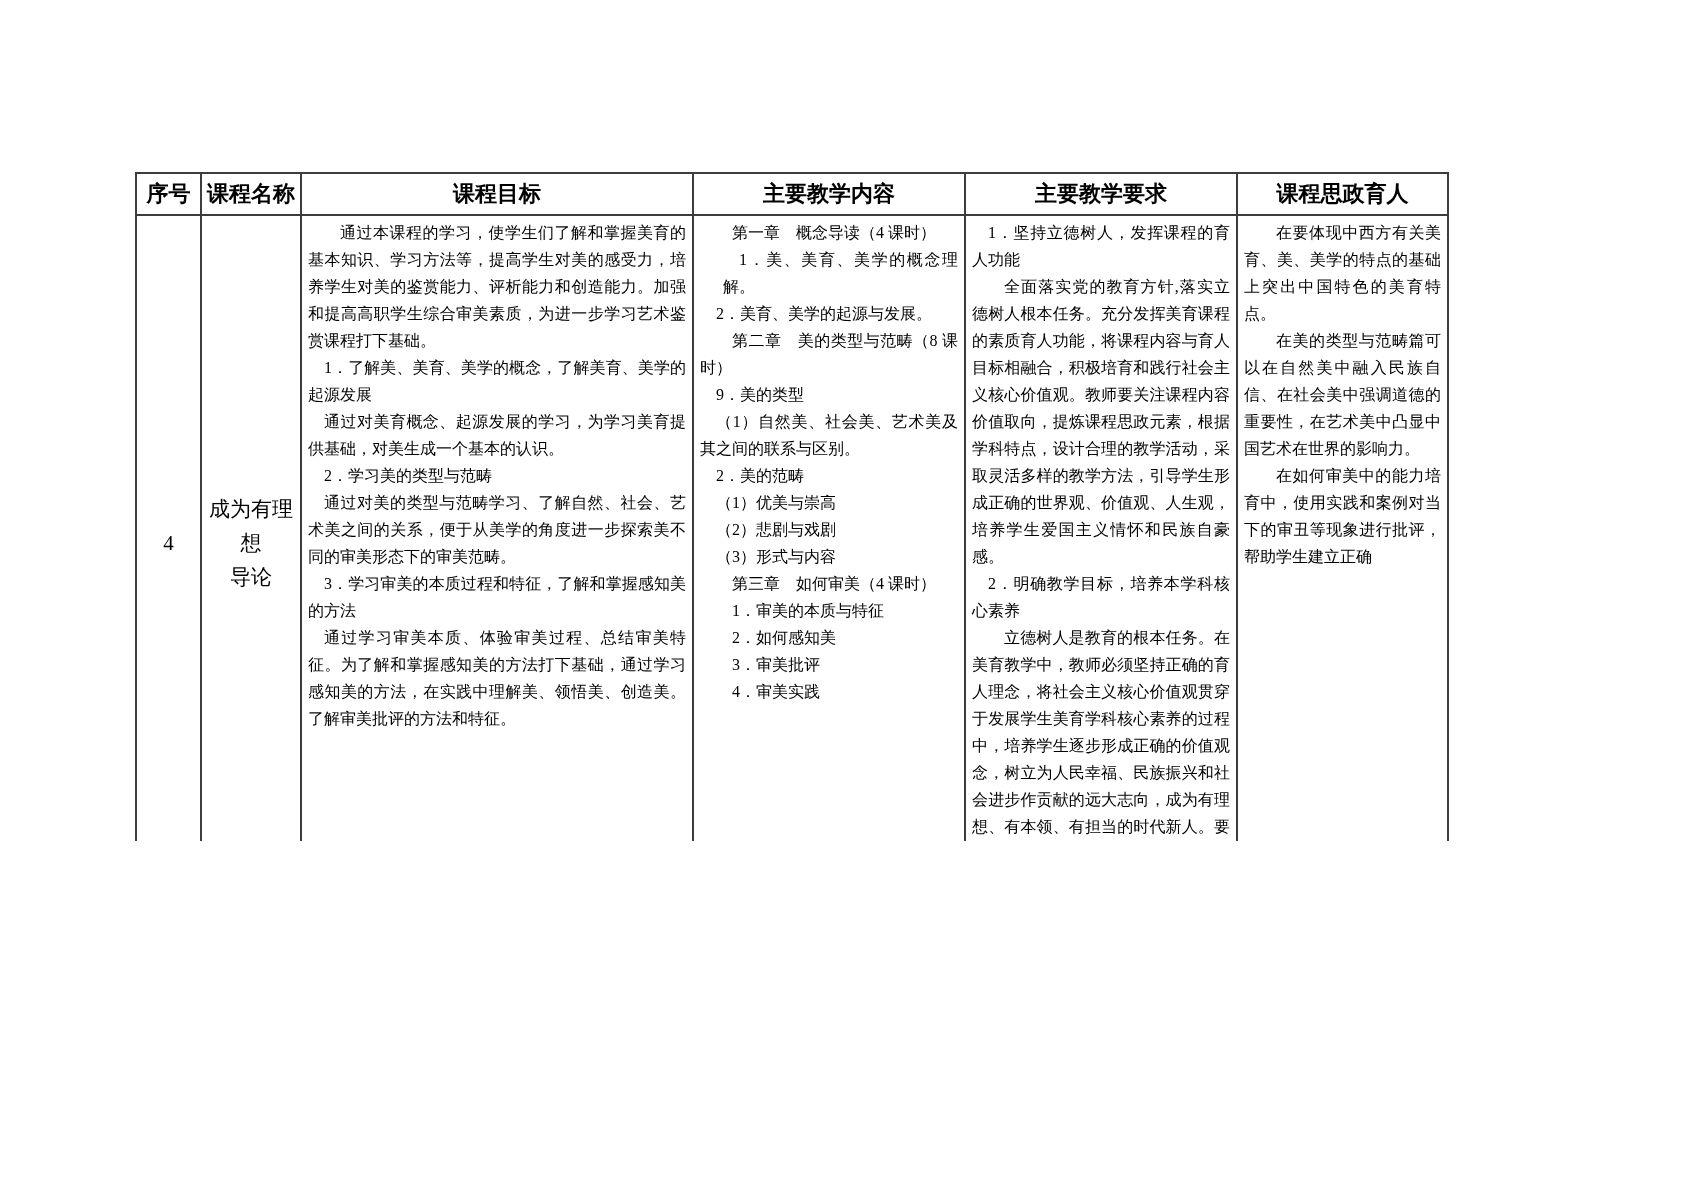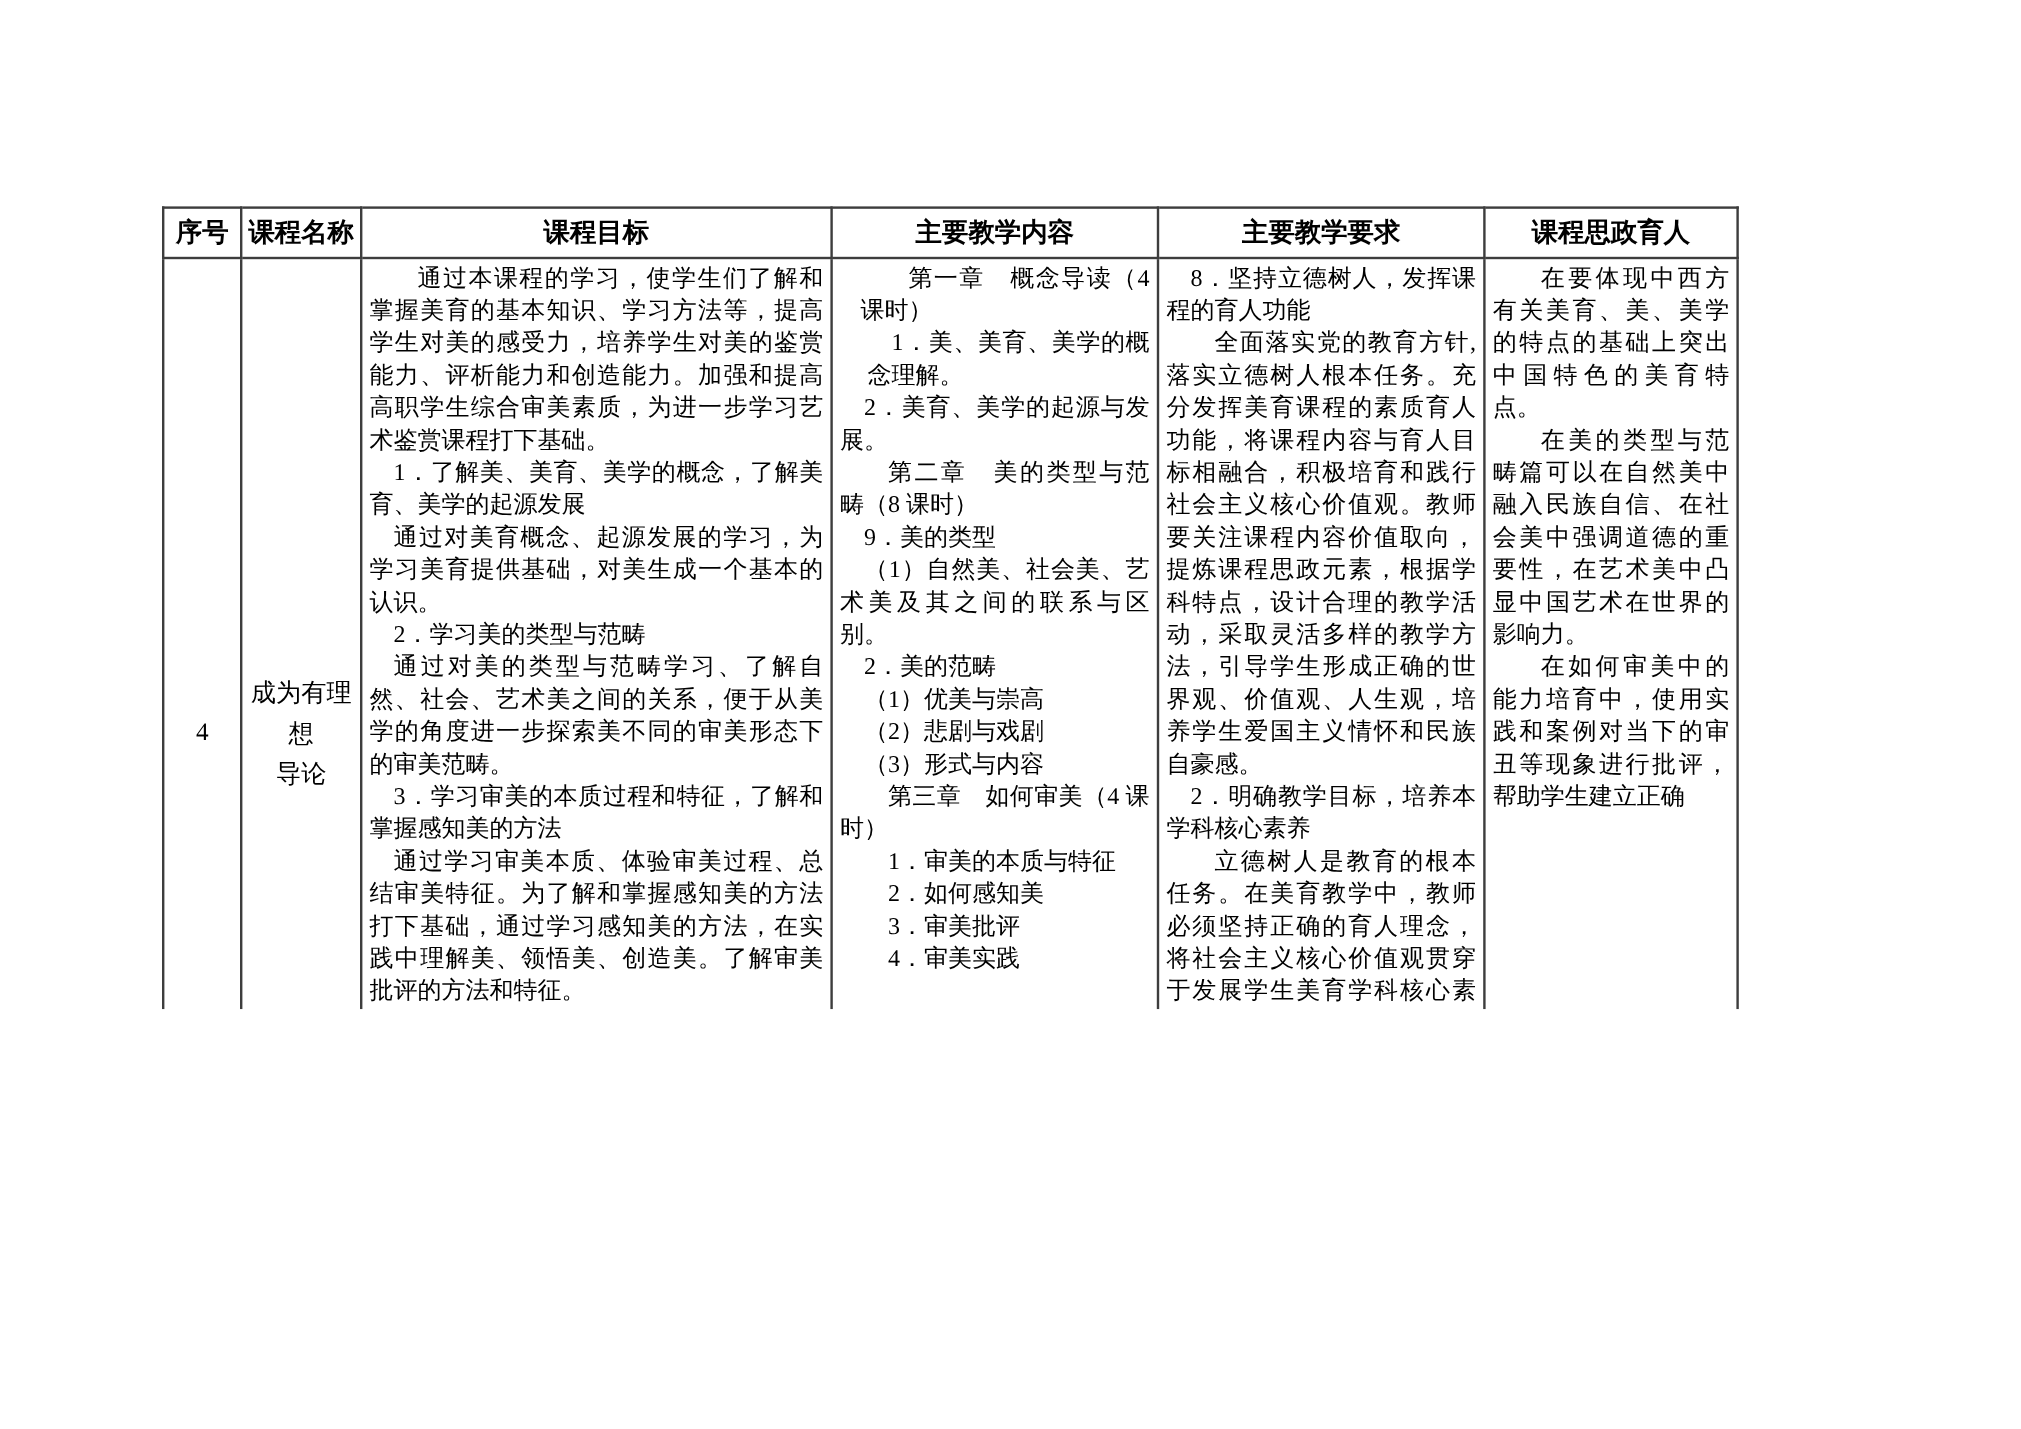--- a/index.html
+++ b/index.html
@@ -22,21 +22,21 @@
     border:2px solid #3d3d3d;
     font-size:22px; font-weight:700;
     padding:5px 2px;
     text-align:center;
     font-family:"Liberation Serif","DejaVu Serif",serif;
   }
   .course-table td {
     border:2px solid #3d3d3d;
     vertical-align:top;
     padding:3px 6px 8px 6px;
-    font-size:20px;
+    font-size:16px;
     line-height:27px;
   }
   td.mid-cell {
     vertical-align:middle;
     text-align:center;
     font-size:21px;
   }
   .course-name {
     white-space:pre-line;
     line-height:34px;
@@ -87,38 +87,38 @@
         <td class="para-cell">
             <p style="text-indent: 2em;">通过本课程的学习，使学生们了解和掌握美育的基本知识、学习方法等，提高学生对美的感受力，培养学生对美的鉴赏能力、评析能力和创造能力。加强和提高高职学生综合审美素质，为进一步学习艺术鉴赏课程打下基础。</p>
             <p style="text-indent: 1em;">1．了解美、美育、美学的概念，了解美育、美学的起源发展</p>
             <p style="text-indent: 1em;">通过对美育概念、起源发展的学习，为学习美育提供基础，对美生成一个基本的认识。</p>
             <p style="text-indent: 1em;">2．学习美的类型与范畴</p>
             <p style="text-indent: 1em;">通过对美的类型与范畴学习、了解自然、社会、艺术美之间的关系，便于从美学的角度进一步探索美不同的审美形态下的审美范畴。</p>
             <p style="text-indent: 1em;">3．学习审美的本质过程和特征，了解和掌握感知美的方法</p>
             <p style="text-indent: 1em;">通过学习审美本质、体验审美过程、总结审美特征。为了解和掌握感知美的方法打下基础，通过学习感知美的方法，在实践中理解美、领悟美、创造美。了解审美批评的方法和特征。</p>
           </td>
         <td class="para-cell">
-            <p style="text-indent: 2em; margin-left: 17px;">第一章　概念导读（4 课时）</p>
+            <p style="text-indent: 2em;">第一章　概念导读（4 课时）</p>
             <p style="text-indent: 1em; margin-left: 23px;">1．美、美育、美学的概念理解。</p>
             <p style="text-indent: 1em;">2．美育、美学的起源与发展。</p>
             <p style="text-indent: 2em;">第二章　美的类型与范畴（8 课时）</p>
             <p style="text-indent: 1em;">9．美的类型</p>
             <p style="text-indent: 1em;">（1）自然美、社会美、艺术美及其之间的联系与区别。</p>
             <p style="text-indent: 1em;">2．美的范畴</p>
             <p style="text-indent: 1em;">（1）优美与崇高</p>
             <p style="text-indent: 1em;">（2）悲剧与戏剧</p>
             <p style="text-indent: 1em;">（3）形式与内容</p>
             <p style="text-indent: 2em;">第三章　如何审美（4 课时）</p>
             <p style="text-indent: 2em;">1．审美的本质与特征</p>
             <p style="text-indent: 2em;">2．如何感知美</p>
             <p style="text-indent: 2em;">3．审美批评</p>
             <p style="text-indent: 2em;">4．审美实践</p>
           </td>
         <td class="para-cell">
-            <p style="text-indent: 1em;">8．坚持立德树人，发挥课程的育人功能</p>
+            <p style="text-indent: 1em;">1．坚持立德树人，发挥课程的育人功能</p>
             <p style="text-indent: 2em;">全面落实党的教育方针,落实立德树人根本任务。充分发挥美育课程的素质育人功能，将课程内容与育人目标相融合，积极培育和践行社会主义核心价值观。教师要关注课程内容价值取向，提炼课程思政元素，根据学科特点，设计合理的教学活动，采取灵活多样的教学方法，引导学生形成正确的世界观、价值观、人生观，培养学生爱国主义情怀和民族自豪感。</p>
             <p style="text-indent: 1em;">2．明确教学目标，培养本学科核心素养</p>
             <p style="text-indent: 2em;">立德树人是教育的根本任务。在美育教学中，教师必须坚持正确的育人理念，将社会主义核心价值观贯穿于发展学生美育学科核心素养的过程中，培养学生逐步形成正确的价值观念，树立为人民幸福、民族振兴和社会进步作贡献的远大志向，成为有理想、有本领、有担当的时代新人。要深刻理解</p>
           </td>
         <td class="para-cell">
             <p style="text-indent: 2em;">在要体现中西方有关美育、美、美学的特点的基础上突出中国特色的美育特点。</p>
             <p style="text-indent: 2em;">在美的类型与范畴篇可以在自然美中融入民族自信、在社会美中强调道德的重要性，在艺术美中凸显中国艺术在世界的影响力。</p>
             <p style="text-indent: 2em;">在如何审美中的能力培育中，使用实践和案例对当下的审丑等现象进行批评，帮助学生建立正确</p>
           </td>
       </tr>

